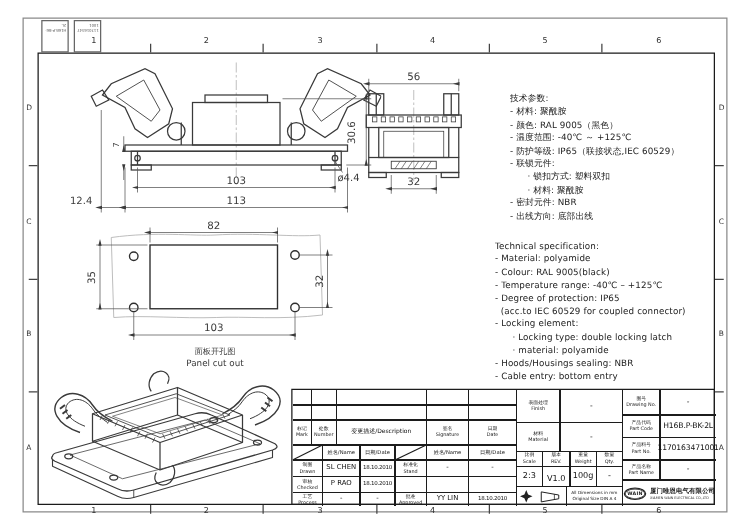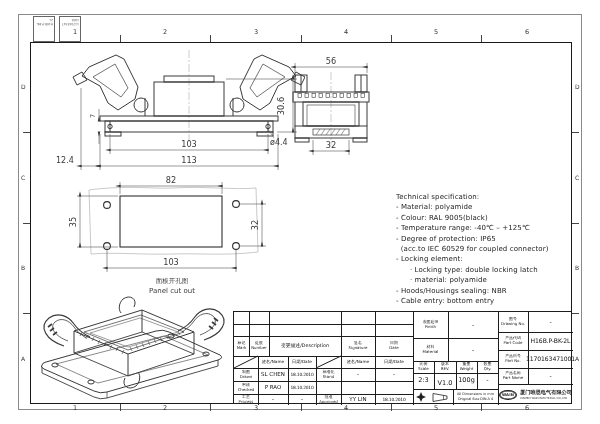--- a/index.html
+++ b/index.html
@@ -282,20 +282,30 @@
         <line x1="20" y1="44" x2="24" y2="41"></line>
           <line x1="22" y1="48" x2="26" y2="45"></line>
           <line x1="25" y1="52" x2="29" y2="49"></line>
         <line x1="190" y1="38" x2="186" y2="35"></line>
           <line x1="188" y1="42" x2="184" y2="39"></line>
           <line x1="185" y1="46" x2="181" y2="43"></line>
       </g>
     </g>
   </svg>
 
+  <div class="tech" style="left:408px;top:74px;width:166px">技术参数:
+- 材料: 聚酰胺
+- 颜色: RAL 9005（黑色）
+- 温度范围: -40℃ ～ +125℃
+- 防护等级: IP65（联接状态,IEC 60529）
+- 联锁元件:
+      · 锁扣方式: 塑料双扣
+      · 材料: 聚酰胺
+- 密封元件: NBR
+- 出线方向: 底部出线</div>
   <div class="tech" style="left:396px;top:192px;width:166px">Technical specification:
 - Material: polyamide
 - Colour: RAL 9005(black)
 - Temperature range: -40℃ – +125℃
 - Degree of protection: IP65
   (acc.to IEC 60529 for coupled connector)
 - Locking element:
       · Locking type: double locking latch
       · material: polyamide
 - Hoods/Housings sealing: NBR

